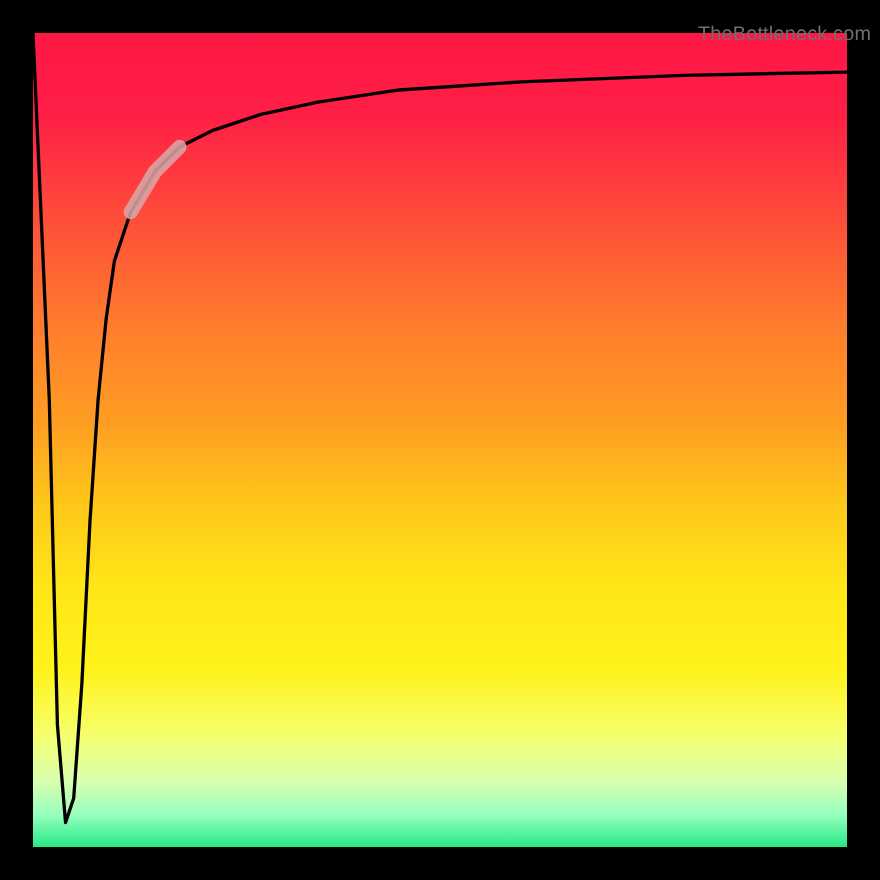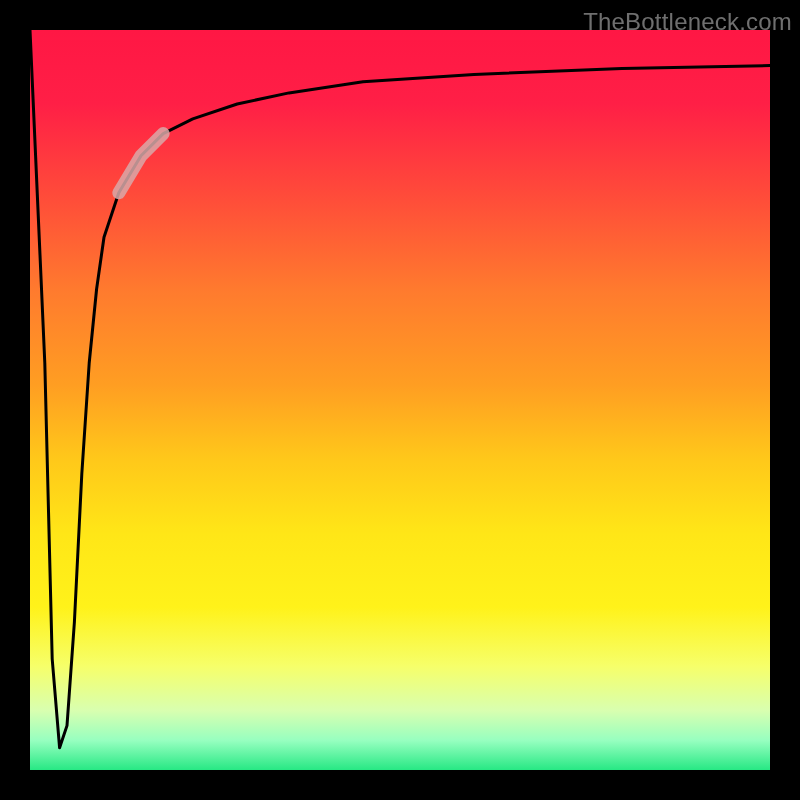--- a/index.html
+++ b/index.html
@@ -22,24 +22,24 @@
   .plot-area {
     position: absolute;
     left: 30px;
     top: 30px;
     width: 740px;
     height: 740px;
     
   }
   .watermark {
     position: absolute;
-    top: 8px;
+    top: 20px;
     right: 8px;
     color: #6f6f6f;
-    font-size: 24px;
+    font-size: 18px;
     font-weight: 500;
     letter-spacing: 0.2px;
   }
   svg.curve {
     position: absolute;
     left: 30px;
     top: 30px;
     width: 740px;
     height: 740px;
     overflow: visible;

